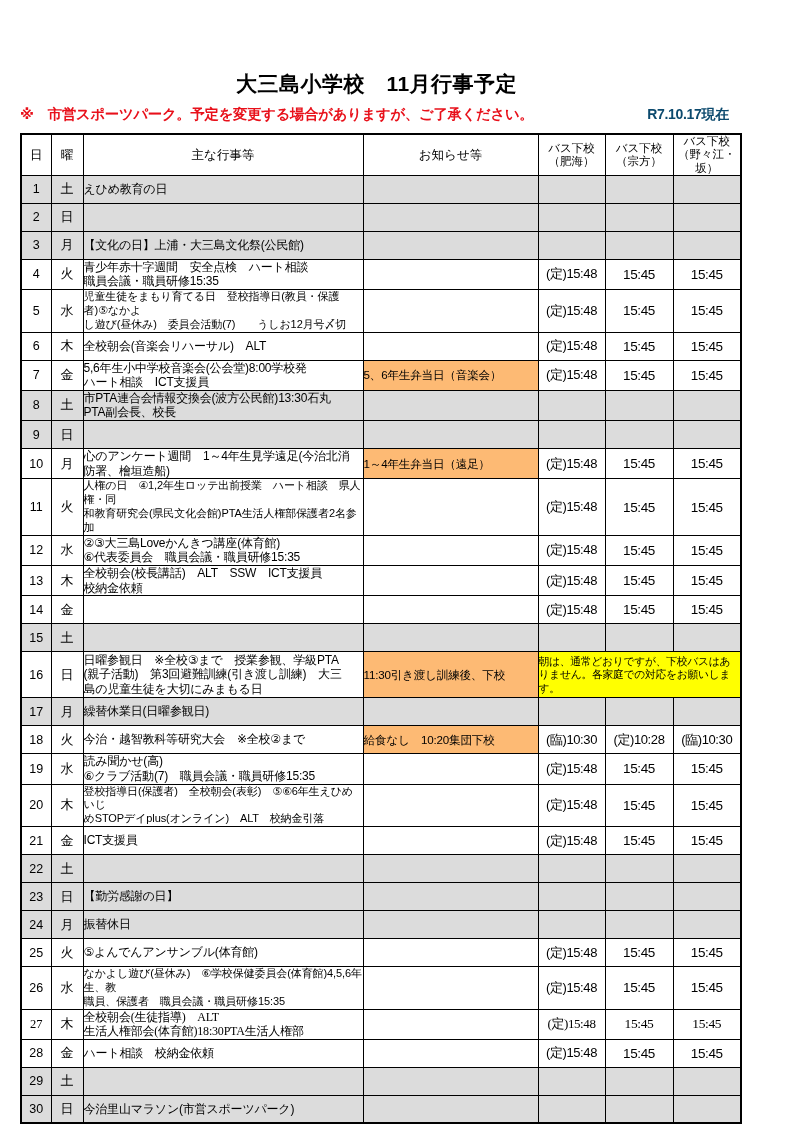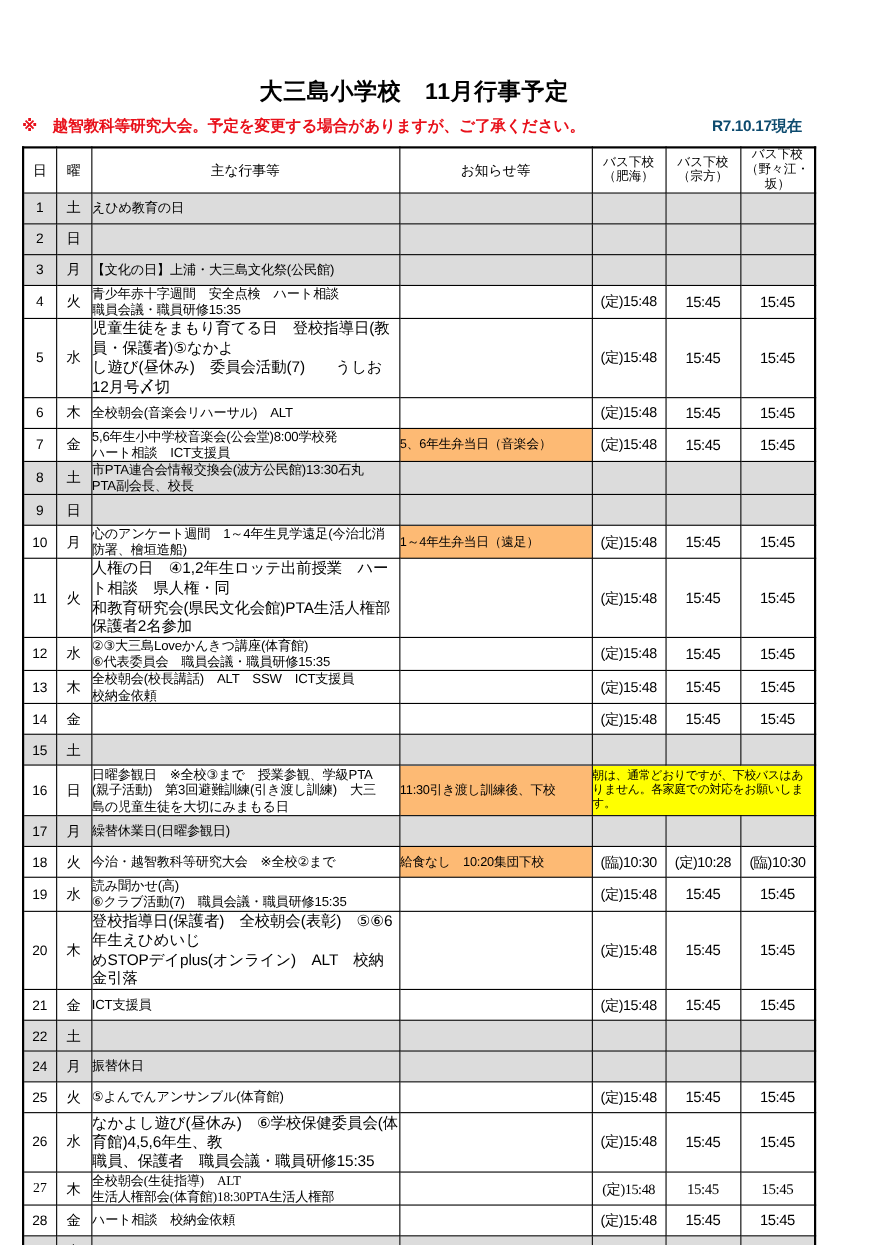--- a/index.html
+++ b/index.html
@@ -99,21 +99,21 @@
     text-align: center;
     font-size: 13px;
   }
   td.event {
     text-align: left;
     padding: 1px 2px 1px 4px;
     line-height: 1.22;
     font-size: 12px;
     letter-spacing: -0.2px;
   }
-  td.event.sm  { font-size: 14px; line-height: 1.26; letter-spacing: -0.1px; }
+  td.event.sm  { font-size: 11px; line-height: 1.26; letter-spacing: -0.1px; }
   td.info {
     text-align: left;
     padding: 1px 2px 1px 4px;
     font-size: 11.6px;
     line-height: 1.2;
     letter-spacing: -0.2px;
   }
   td.bus {
     text-align: center;
     font-size: 13.5px;
@@ -137,21 +137,21 @@
   .ev-line { display: block; }
 </style>
 </head>
 <body>
 
 <div class="page">
 
   <div class="doc-title">大三島小学校　11月行事予定</div>
 
   <div class="notice-row">
-    <div class="notice-text">※　越智教科等研究大会。予定を変更する場合がありますが、ご了承ください。</div>
+    <div class="notice-text">※　市営スポーツパーク。予定を変更する場合がありますが、ご了承ください。</div>
     <div class="as-of">R7.10.17現在</div>
   </div>
 
   <table class="cal">
     <colgroup>
       <col class="c-day">
         <col class="c-dow">
         <col class="c-event">
         <col class="c-info">
       <col class="c-bus">
@@ -415,20 +415,31 @@
         <tr class="shaded" style="height: 28px;">
           <td class="day">22</td>
           <td class="dow">土</td>
           <td class="event"></td>
           <td class="info"></td>
           <td class="bus"></td>
           <td class="bus"></td>
           <td class="bus"></td>
         </tr>
         <tr class="shaded" style="height: 28px;">
+          <td class="day">23</td>
+          <td class="dow">日</td>
+          <td class="event">
+            <span class="ev-line">【勤労感謝の日】</span>
+          </td>
+          <td class="info"></td>
+          <td class="bus"></td>
+          <td class="bus"></td>
+          <td class="bus"></td>
+        </tr>
+        <tr class="shaded" style="height: 28px;">
           <td class="day">24</td>
           <td class="dow">月</td>
           <td class="event">
             <span class="ev-line">振替休日</span>
           </td>
           <td class="info"></td>
           <td class="bus"></td>
           <td class="bus"></td>
           <td class="bus"></td>
         </tr>

